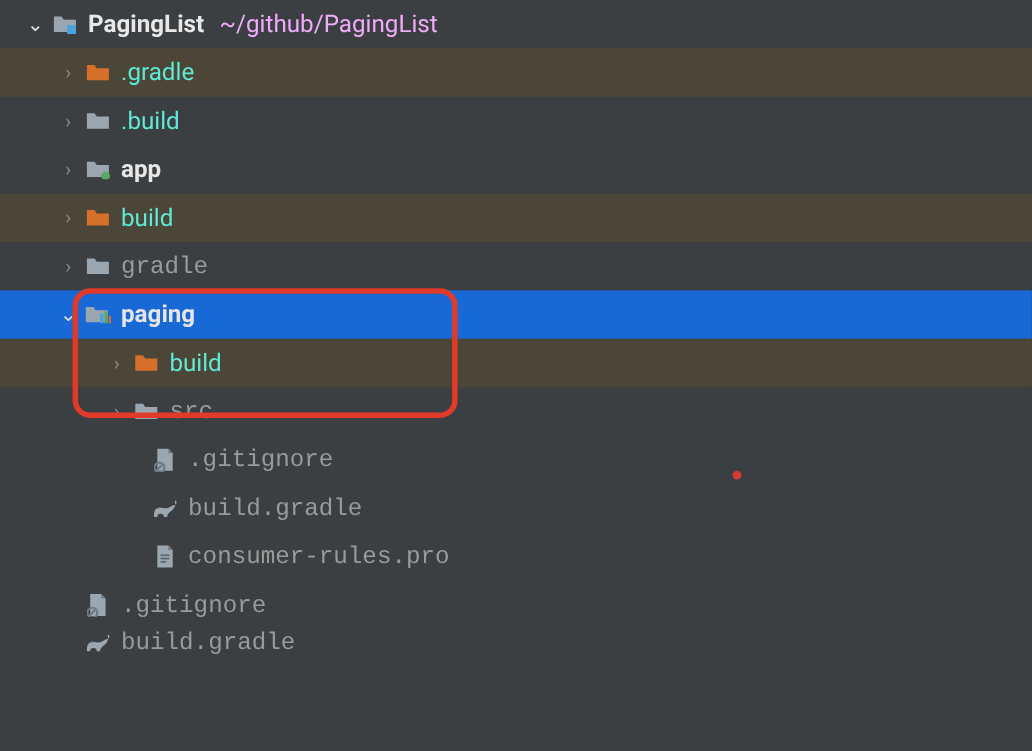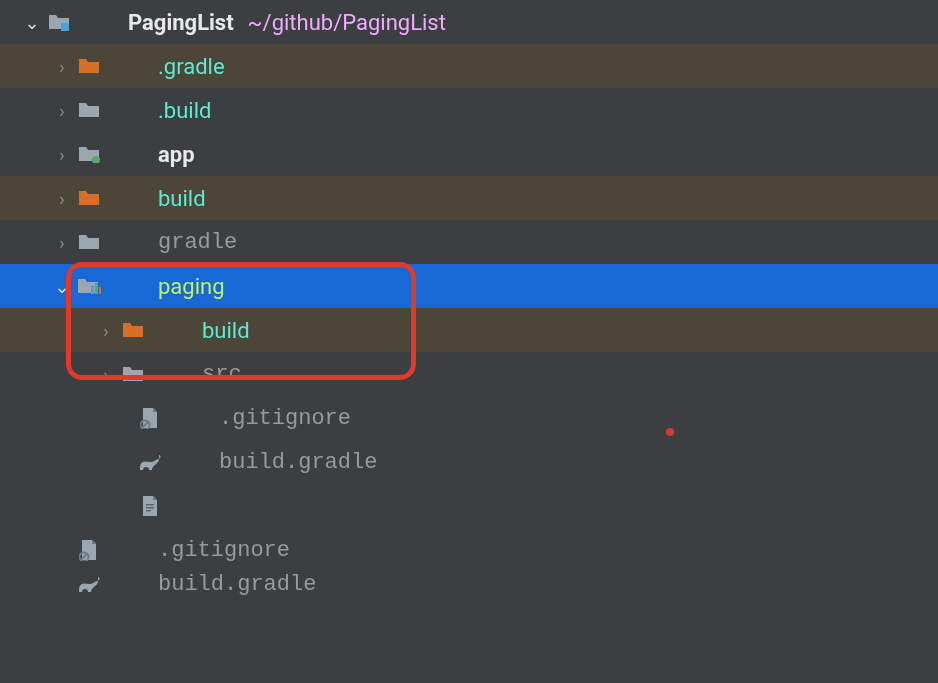--- a/index.html
+++ b/index.html
@@ -39,24 +39,24 @@
     }
     .chevron.none { visibility: hidden; }
     .chevron.white { color: #e0e0e0; }
     .icon {
       width: 30px;
       display: inline-flex;
       align-items: center;
       justify-content: center;
       margin-right: 6px;
     }
-    .label { white-space: nowrap; margin-left: 48px; }
+    .label { white-space: nowrap; }
     .label.bold { font-weight: 700; color: #e8e8e8; }
     .label.excluded-text { color: #5eead4; }
-    .label.selected-text { color: #bef264; font-weight: 400; }
+    .label.selected-text { color: #e5e5e5; font-weight: 700; }
     .label.gray { color: #9a9a9a; font-family: Liberation Mono, monospace; }
     .path-hint { color: #f0abfc; margin-left: 14px; font-weight: 400; }
     
     
     .red-box {
       position: absolute;
       border: 5px solid #e03a2a;
       border-radius: 16px;
       pointer-events: none;
       z-index: 50;
@@ -208,20 +208,21 @@
     <span class="indent i3"></span>
     <span class="icon">
       <svg width="20" height="22" viewBox="0 0 20 22">
           <path fill="#9aa7b0" d="M3 1h10l4 4v16H3z"></path>
           <path fill="#6e7b85" d="M13 1v4h4z"></path>
           <rect x="6" y="9" width="8" height="1.5" fill="#5a646c"></rect>
           <rect x="6" y="12" width="8" height="1.5" fill="#5a646c"></rect>
           <rect x="6" y="15" width="5" height="1.5" fill="#5a646c"></rect>
         </svg>
     </span>
+    <span class="label gray">consumer-rules.pro</span>
   </div>
 
 
   <div class="row">
     <span class="indent i1"></span>
     <span class="chevron none">›</span>
     <span class="icon">
       <svg width="20" height="22" viewBox="0 0 20 22">
           <path fill="#9aa7b0" d="M3 1h10l4 4v16H3z"></path>
           <path fill="#6e7b85" d="M13 1v4h4z"></path>

